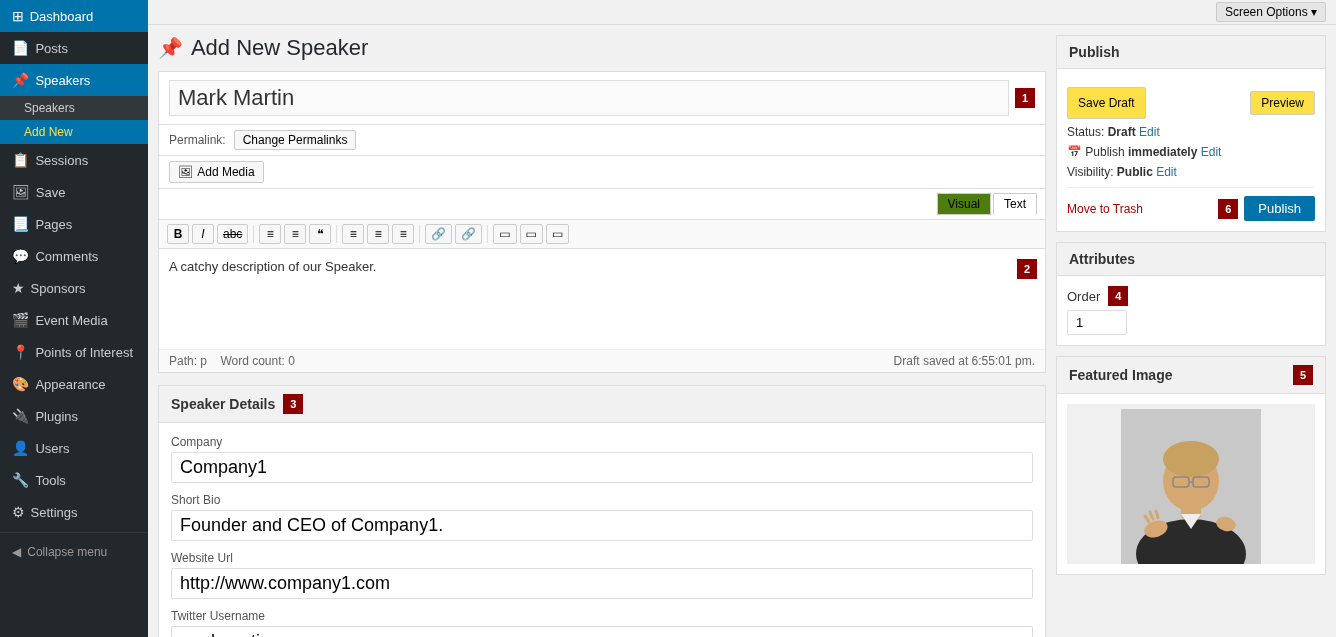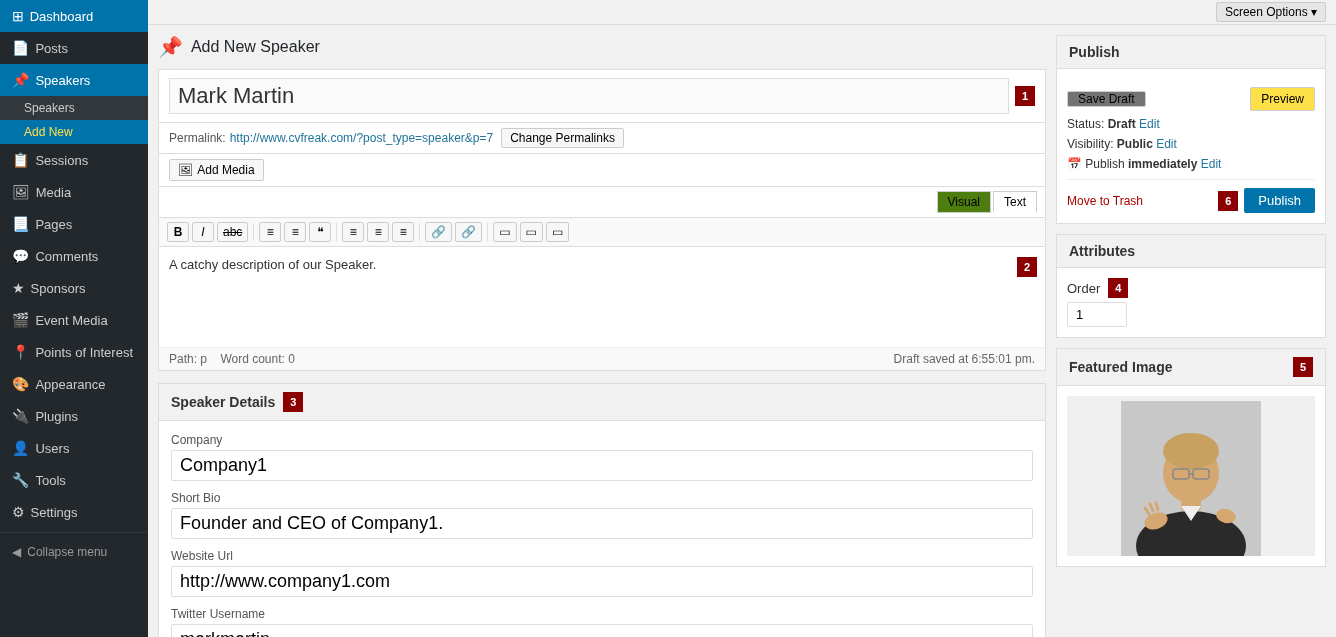--- a/index.html
+++ b/index.html
@@ -163,22 +163,22 @@
     }
 
     
     .panel { background: #fff; border: 1px solid #ddd; margin-bottom: 10px; }
     .panel-header { background: #f1f1f1; border-bottom: 1px solid #ddd; padding: 8px 12px; font-size: 14px; font-weight: 600; display: flex; justify-content: space-between; align-items: center; cursor: pointer; }
     .panel-body { padding: 10px; }
 
     .publish-actions { display: flex; justify-content: space-between; align-items: center; margin-top: 8px; }
     .save-draft-btn {
       border: 1px solid #ccc;
-      background: #737373;
-      padding: 0 10px;
+      background: #fde047;
+      padding: 8px 10px;
       font-size: 12px;
       cursor: pointer;
       border-radius: 2px;
     }
     .preview-btn {
       border: 1px solid #ccc;
       background: #fde047;
       padding: 4px 10px;
       font-size: 12px;
       cursor: pointer;
@@ -244,21 +244,21 @@
     <div class="sidebar-item active" style="background:#0073aa;color:#fde047;text-align:center;">
       <span>Add New</span>
     </div>
   </div>
   <div class="sidebar-item">
     <span class="icon">📋</span>
     <span>Sessions</span>
   </div>
   <div class="sidebar-item">
     <span class="icon">🖼</span>
-    <span>Media</span>
+    <span>Save</span>
   </div>
   <div class="sidebar-item">
     <span class="icon">📃</span>
     <span>Pages</span>
   </div>
   <div class="sidebar-item">
     <span class="icon">💬</span>
     <span>Comments</span>
   </div>
   <div class="sidebar-item">
@@ -305,33 +305,32 @@
   <div id="top-bar">
     <button class="screen-options-btn">Screen Options ▾</button>
   </div>
 
   <div id="content-area">
 
     <div id="left-col">
 
       <div class="page-title">
         <span class="icon">📌</span>
-        <h1 style="font-size:16px;font-weight:400;">Add New Speaker</h1>
+        <h1 style="font-size:22px;font-weight:400;">Add New Speaker</h1>
       </div>
 
       <div class="editor-wrap">
 
         <div class="title-row">
           <input class="title-input" type="text" value="Mark Martin" style="">
           <span class="step-badge">1</span>
         </div>
 
         <div class="permalink-row">
           <span>Permalink:</span>
-          <a href="#">http://www.cvfreak.com/?post_type=speaker&amp;p=7</a>
           <button class="permalink-btn">Change Permalinks</button>
         </div>
 
         <div class="media-row">
           <button class="add-media-btn">
             <span>🖼</span>
             <span>Add Media</span>
           </button>
         </div>
 
@@ -415,28 +414,28 @@
           <div class="publish-actions">
             <button class="save-draft-btn">Save Draft</button>
             <button class="preview-btn">Preview</button>
           </div>
           <div class="status-row">
             <span>Status:</span>
             <strong>Draft</strong>
             <a href="#">Edit</a>
           </div>
           <div class="status-row">
-            <span>Visibility:</span>
-            <strong>Public</strong>
-            <a href="#">Edit</a>
-          </div>
-          <div class="status-row">
             <span>📅</span>
             <span>Publish</span>
             <strong>immediately</strong>
+            <a href="#">Edit</a>
+          </div>
+          <div class="status-row">
+            <span>Visibility:</span>
+            <strong>Public</strong>
             <a href="#">Edit</a>
           </div>
           <div class="publish-footer">
             <a href="#" class="move-trash-link">Move to Trash</a>
             <div style="display:flex;align-items:center;gap:6px;">
               <span class="step-badge">6</span>
               <button class="publish-btn">Publish</button>
             </div>
           </div>
         </div>

